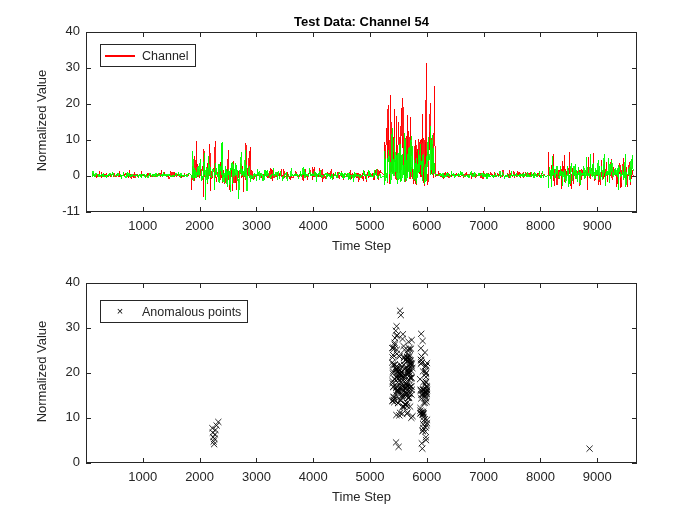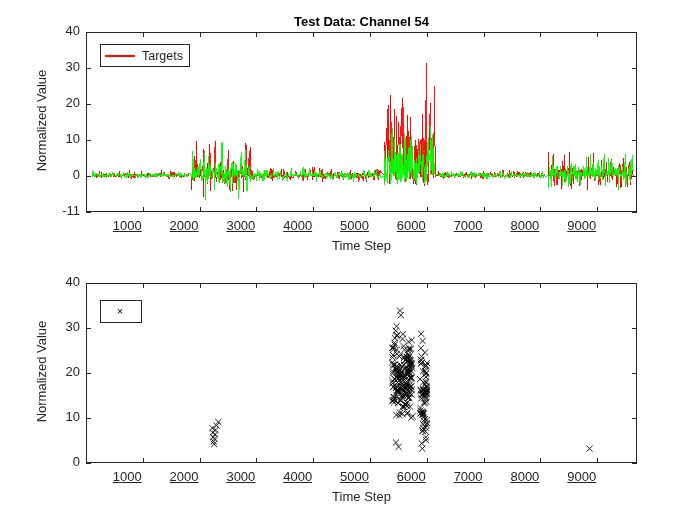--- a/index.html
+++ b/index.html
@@ -60,23 +60,23 @@
     position: absolute;
     height: 1px; width: 5px;
     background: #262626;
     left: 0;
   }
   
   .xtlabel {
     position: absolute;
     font-size: 13px;
     color: #262626;
+    text-align: center;
     width: 60px;
     margin-left: -30px;
-    text-decoration: underline;
   }
   .ytlabel {
     position: absolute;
     font-size: 13px;
     color: #262626;
     text-align: right;
     width: 46px;
     margin-top: -9px;
   }
   .axis-xlabel {
@@ -202,21 +202,21 @@
     </div>
 
   <div class="axis-ylabel" id="ylabel-top" style="left: -53px; top: 113px; width: 180px;">Normalized Value</div>
   <div class="axis-xlabel" id="xlabel-top" style="left: 82px; top: 238px;">Time Step</div>
 
   <div class="legend" id="legend-top">
     <div class="legend-row">
       <span class="legend-swatch">
         <span class="ln" id="sw-targets" style="background: rgb(255, 0, 0);"></span>
       </span>
-      <span class="legend-label">Targets</span>
+      <span class="legend-label">Channel</span>
     </div>
   </div>
 
   <div class="axes" id="axes-bottom">
     <svg class="plot-svg" id="svg-bottom" viewBox="0 0 551 180" preserveAspectRatio="none">
         <g stroke="#000000" stroke-width="0.85" fill="none">
           <path d="M122.72 142.70L128.92 148.90M122.72 148.90L128.92 142.70"></path>
           <path d="M123.12 147.20L129.32 153.40M123.12 153.40L129.32 147.20"></path>
           <path d="M123.57 151.70L129.77 157.90M123.57 157.90L129.77 151.70"></path>
           <path d="M124.03 156.20L130.23 162.40M124.03 162.40L130.23 156.20"></path>
@@ -537,16 +537,17 @@
       <div class="ytlabel" style="left: 30px; top: 328px;">30</div>
       <div class="ytlabel" style="left: 30px; top: 283px;">40</div>
     </div>
 
   <div class="axis-ylabel" id="ylabel-bottom" style="left: -53px; top: 364px; width: 180px;">Normalized Value</div>
   <div class="axis-xlabel" id="xlabel-bottom" style="left: 82px; top: 489px;">Time Step</div>
 
   <div class="legend" id="legend-bottom">
     <div class="legend-row">
       <span class="legend-marker" style="color: rgb(0, 0, 0);">×</span>
+      <span class="legend-label">Anomalous points</span>
     </div>
   </div>
 
 </div>
 
 </body></html>

